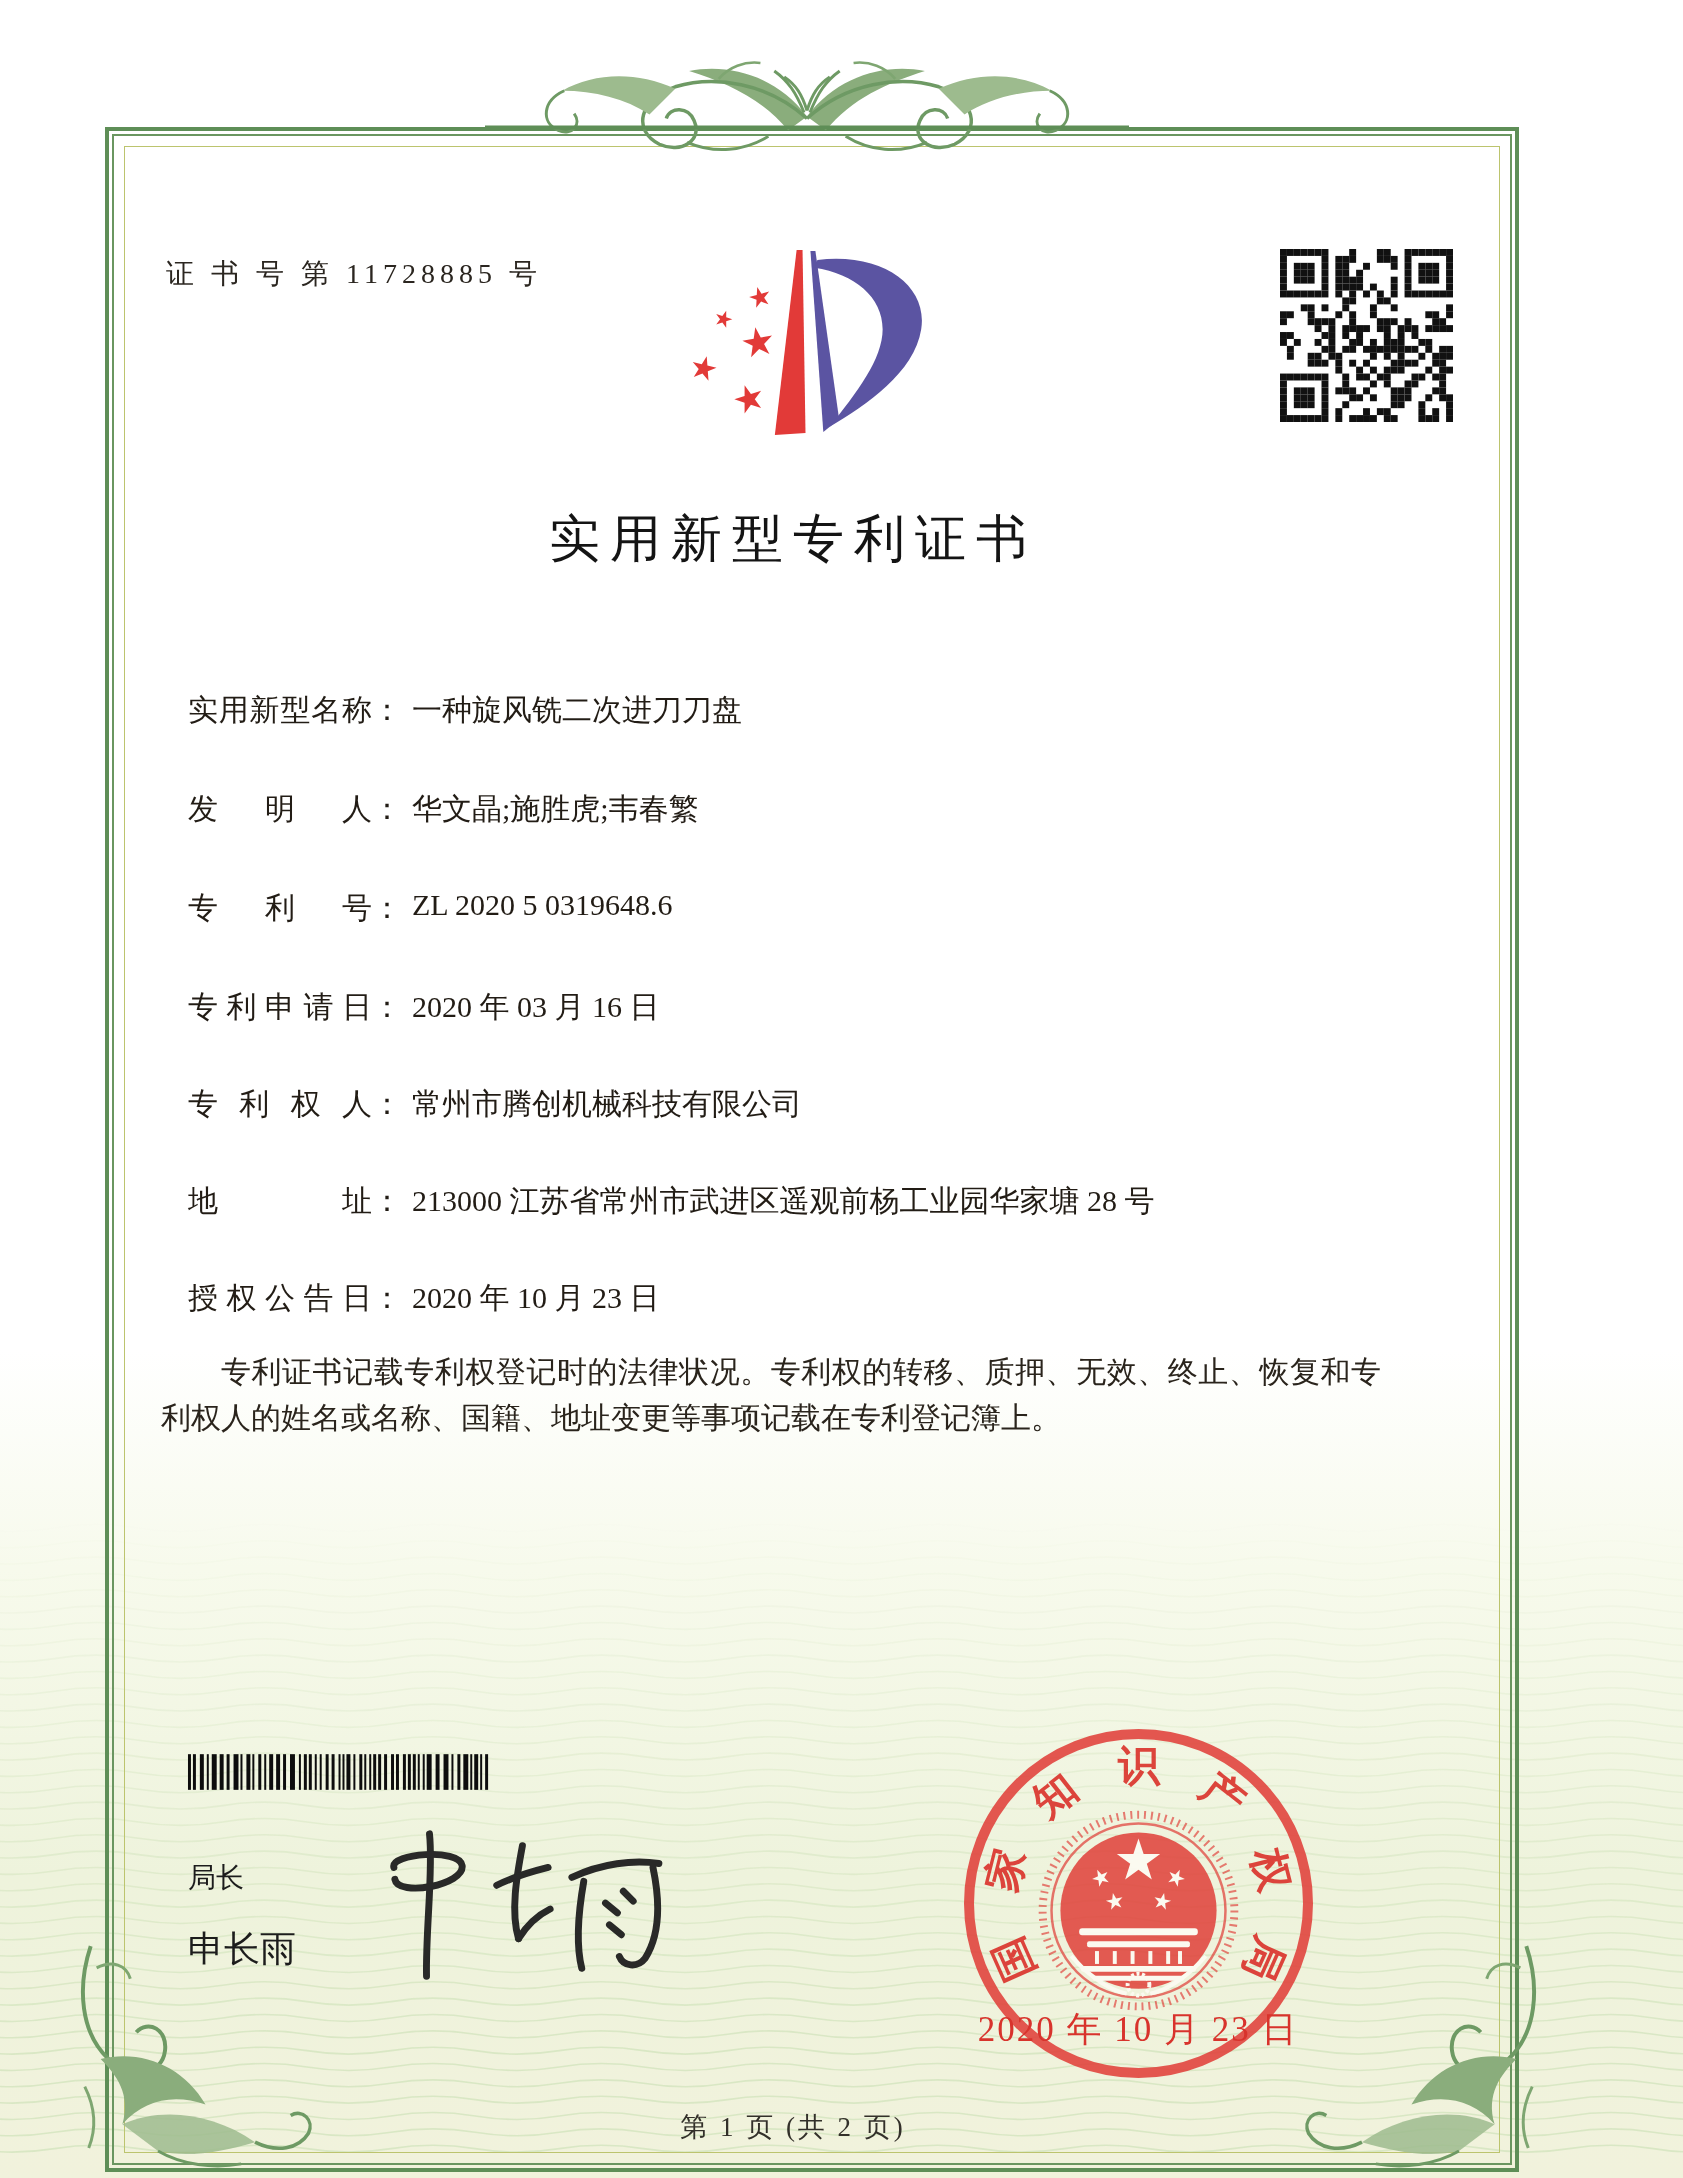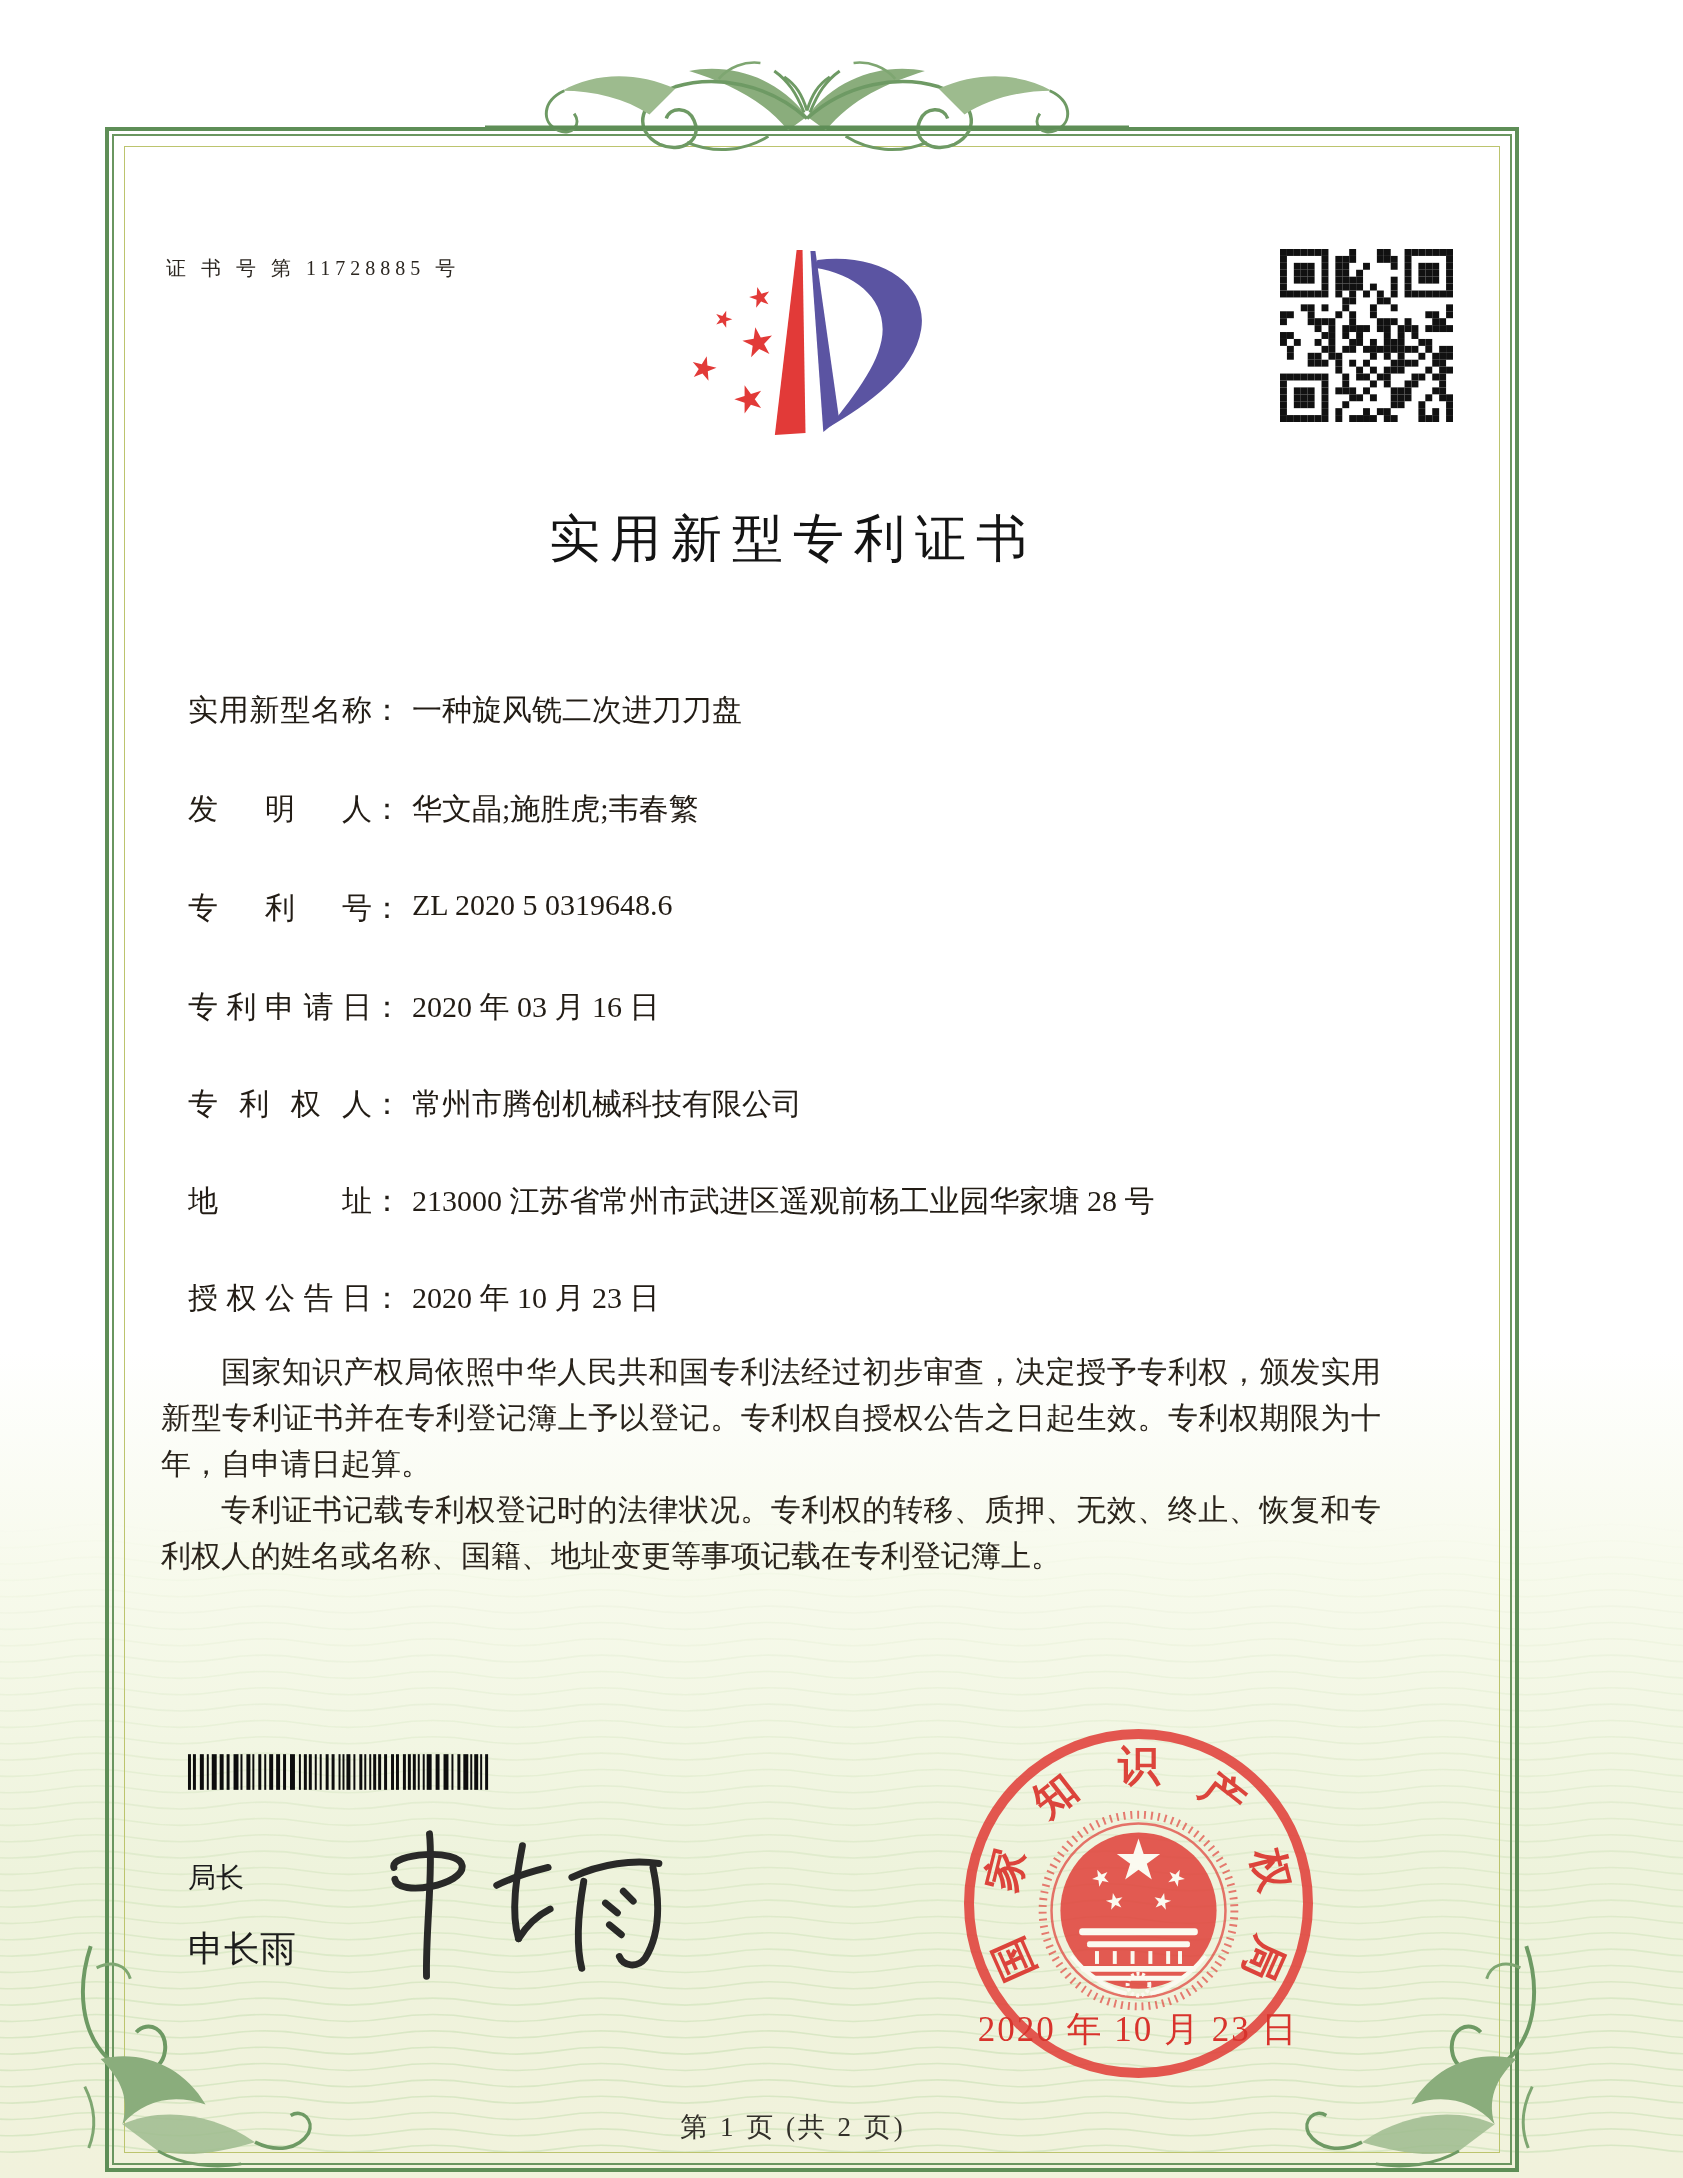--- a/index.html
+++ b/index.html
@@ -10,21 +10,21 @@
     color:#221d17;
   }
   .abs{position:absolute;}
   
   .frame-outer{left:105px;top:127px;width:1406px;height:2037px;border:4px solid #5e8e57;z-index:1;}
   .frame-mid{left:3px;top:3px;right:3px;bottom:3px;border:2px solid #6a9660;}
   .frame-inner{left:10px;top:10px;right:10px;bottom:10px;border:1.5px solid #bcc46e;}
   .waves{left:0;top:1455px;z-index:0;}
   .ornament{z-index:2;pointer-events:none;}
   
-  .cert-no{left:166px;top:255px;font-size:20px;letter-spacing:5px;color:#2b2620;z-index:3;}
+  .cert-no{left:166px;top:255px;font-size:28px;letter-spacing:5px;color:#2b2620;z-index:3;}
   .logo{left:673px;top:238px;z-index:3;}
   .qr{left:1280px;top:249px;z-index:3;}
   .title{left:105px;top:505px;width:1376px;text-align:center;font-size:51px;font-weight:normal;
          letter-spacing:10px;color:#141414;z-index:3;}
   
   .field{left:188px;width:1228px;font-size:30px;color:#221c15;z-index:3;white-space:nowrap;}
   .flabel{display:inline-block;width:184px;text-align:justify;text-align-last:justify;vertical-align:top;}
   .fcolon{display:inline-block;vertical-align:top;}
   .fvalue{display:inline-block;margin-left:10px;vertical-align:top;}
   .r1{top:690px}.r2{top:789px}.r3{top:888px}.r4{top:987px}.r5{top:1084px}.r6{top:1181px}.r7{top:1278px}
@@ -471,21 +471,20 @@
   <span class="flabel">专利权人</span><span class="fcolon">：</span><span class="fvalue">常州市腾创机械科技有限公司</span>
 </div>
 <div class="abs field r6">
   <span class="flabel">地址</span><span class="fcolon">：</span><span class="fvalue">213000  江苏省常州市武进区遥观前杨工业园华家塘 28 号</span>
 </div>
 <div class="abs field r7">
   <span class="flabel">授权公告日</span><span class="fcolon">：</span><span class="fvalue">2020 年 10 月 23 日</span>
 </div>
 
 <div class="abs body-text">
-  <p>国家知识产权局依照中华人民共和国专利法经过初步审查，决定授予专利权，颁发实用新型专利证书并在专利登记簿上予以登记。专利权自授权公告之日起生效。专利权期限为十年，自申请日起算。</p>
   <p>专利证书记载专利权登记时的法律状况。专利权的转移、质押、无效、终止、恢复和专利权人的姓名或名称、国籍、地址变更等事项记载在专利登记簿上。</p>
 </div>
 
 <svg class="abs barcode" width="312" height="38" id="barcode-svg" viewBox="0 0 315 38">
     <rect x="2" y="0" width="3" height="36" fill="#0d0d0d"></rect>
     <rect x="7" y="0" width="3" height="36" fill="#0d0d0d"></rect>
     <rect x="14" y="0" width="4" height="36" fill="#0d0d0d"></rect>
     <rect x="21" y="0" width="2" height="36" fill="#0d0d0d"></rect>
     <rect x="26" y="0" width="5" height="36" fill="#0d0d0d"></rect>
     <rect x="34" y="0" width="4" height="36" fill="#0d0d0d"></rect>

